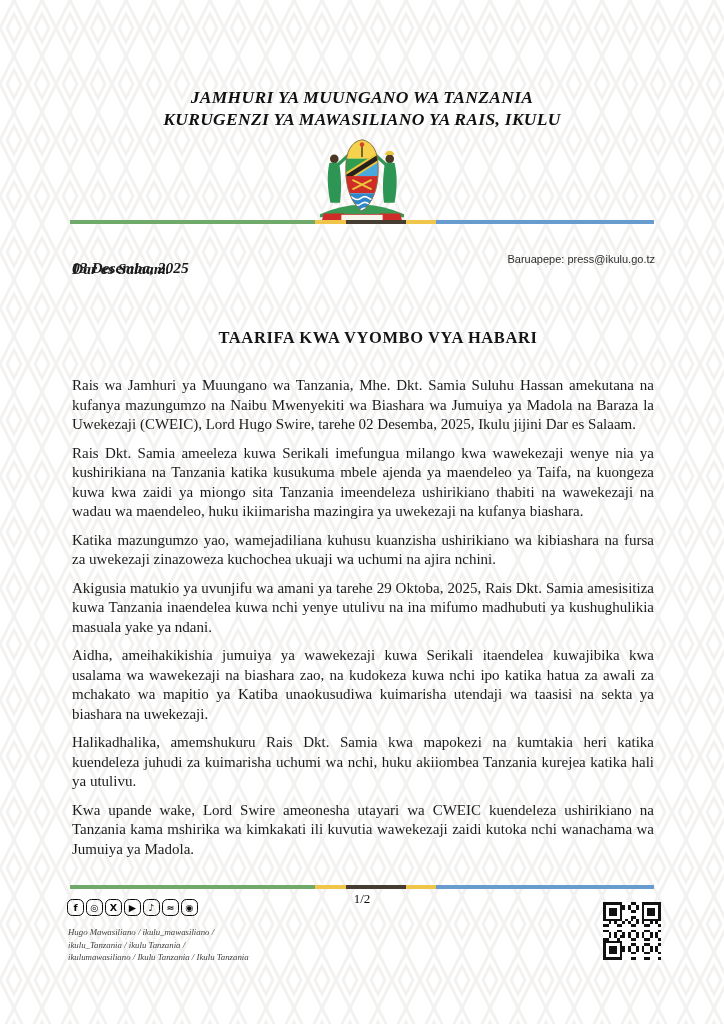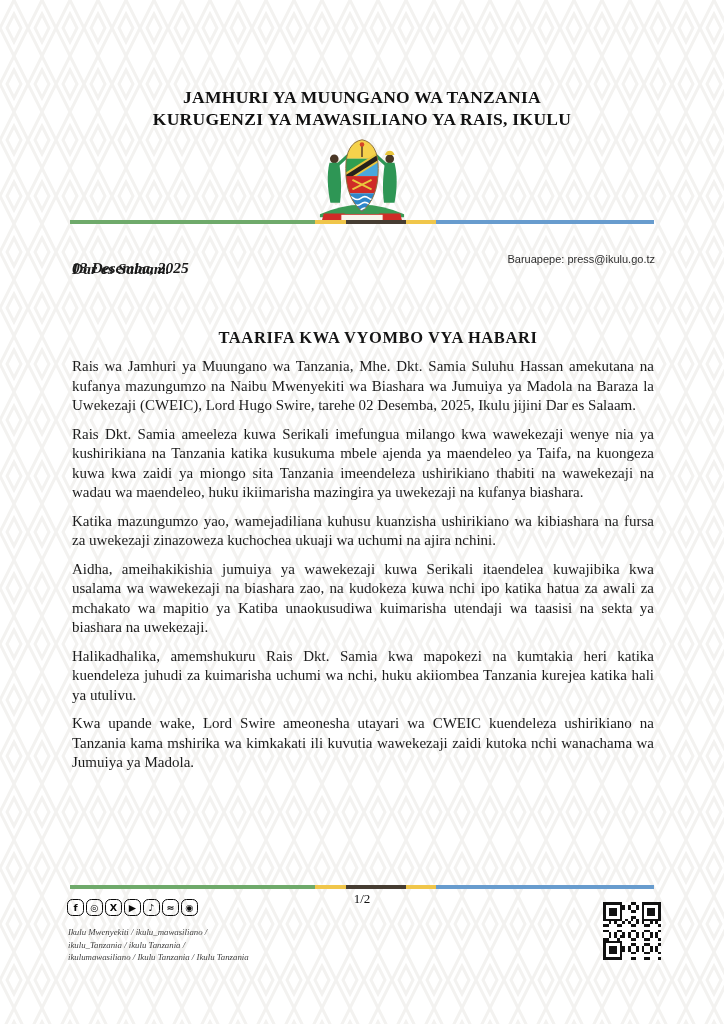--- a/index.html
+++ b/index.html
@@ -4,21 +4,21 @@
 <style>
   html,body { margin:0; padding:0; background:#e8e8e8; }
   .page {
     position:relative; width:724px; height:1024px; margin:0 auto;
     background:#ffffff; overflow:hidden;
     font-family:"Liberation Serif", serif; color:#1b1b1b;
   }
   .bg-pattern { position:absolute; left:0; top:0; width:724px; height:1024px; z-index:0; }
 
   .org-line { position:absolute; left:0; right:0; z-index:1; text-align:center;
-    font-weight:bold; font-size:17.5px; letter-spacing:0.3px; color:#111; }
+    font-weight:bold; font-size:17.5px; letter-spacing:0.3px; color:#111;font-style:italic; }
   .org-line.l1 { top:87px; }
   .org-line.l2 { top:109px; }
 
   .emblem { position:absolute; top:134px; left:50%; transform:translateX(-50%); z-index:1; }
 
   .divider { position:absolute; left:70px; width:584px; height:4px; display:flex; z-index:1; }
   .divider.top { top:220px; }
   .divider.bottom { top:885px; }
   .seg { height:100%; }
   .seg.g  { width:42.0%; }
@@ -30,21 +30,21 @@
   .dateline-place, .dateline-date { position:absolute; left:72px; z-index:1;
     font-weight:bold; font-style:italic; font-size:15.5px; }
   .dateline-place { top:260px; }
   .dateline-date  { top:259px;font-family:Liberation Serif, serif; }
   .email { position:absolute; top:253px; right:69px; z-index:1;
     font-family:"Liberation Sans", sans-serif; font-size:11px; color:#2e2e2e; }
 
   .doc-title { position:absolute; top:328px; left:0; right:0; z-index:1; text-align:center;
     font-weight:bold; font-size:16.5px; letter-spacing:0.6px; color:#151515;padding-left:32px; }
 
-  .body-text { position:absolute; top:357px; left:72px; width:582px; z-index:1;
+  .body-text { position:absolute; top:376px; left:72px; width:582px; z-index:1;
     font-size:15px; line-height:19.5px; text-align:justify; color:#1c1c1c; }
   .body-text p { margin:0 0 9px 0; }
 
   .page-number { position:absolute; top:891px; left:0; right:0; z-index:1;
     text-align:center; font-size:13px; color:#111; }
 
   .social-row { position:absolute; top:899px; left:67px; z-index:1; display:flex; gap:2px; }
   .sicon { width:15px; height:15px; border:1.8px solid #0a0a0a; border-radius:5.5px;
     display:flex; align-items:center; justify-content:center;
     font-family:"DejaVu Sans", sans-serif; font-size:9.5px; font-weight:bold;
@@ -132,20 +132,21 @@
   <div class="dateline-place">Dar es Salaam.</div>
   <div class="dateline-date">03 Desemba, 2025</div>
   <div class="email">Baruapepe: press@ikulu.go.tz</div>
 
   <div class="doc-title">TAARIFA KWA VYOMBO VYA HABARI</div>
 
   <div class="body-text">
     <p>Rais wa Jamhuri ya Muungano wa Tanzania, Mhe. Dkt. Samia Suluhu Hassan amekutana na kufanya mazungumzo na Naibu Mwenyekiti wa Biashara wa Jumuiya ya Madola na Baraza la Uwekezaji (CWEIC), Lord Hugo Swire, tarehe 02 Desemba, 2025, Ikulu jijini Dar es Salaam.</p>
     <p>Rais Dkt. Samia ameeleza kuwa Serikali imefungua milango kwa wawekezaji wenye nia ya kushirikiana na Tanzania katika kusukuma mbele ajenda ya maendeleo ya Taifa, na kuongeza kuwa kwa zaidi ya miongo sita Tanzania imeendeleza ushirikiano thabiti na wawekezaji na wadau wa maendeleo, huku ikiimarisha mazingira ya uwekezaji na kufanya biashara.</p>
     <p>Katika mazungumzo yao, wamejadiliana kuhusu kuanzisha ushirikiano wa kibiashara na fursa za uwekezaji zinazoweza kuchochea ukuaji wa uchumi na ajira nchini.</p>
+    <p>Akigusia matukio ya uvunjifu wa amani ya tarehe 29 Oktoba, 2025, Rais Dkt. Samia amesisitiza kuwa Tanzania inaendelea kuwa nchi yenye utulivu na ina mifumo madhubuti ya kushughulikia masuala yake ya ndani.</p>
     <p>Aidha, ameihakikishia jumuiya ya wawekezaji kuwa Serikali itaendelea kuwajibika kwa usalama wa wawekezaji na biashara zao, na kudokeza kuwa nchi ipo katika hatua za awali za mchakato wa mapitio ya Katiba unaokusudiwa kuimarisha utendaji wa taasisi na sekta ya biashara na uwekezaji.</p>
     <p>Halikadhalika, amemshukuru Rais Dkt. Samia kwa mapokezi na kumtakia heri katika kuendeleza juhudi za kuimarisha uchumi wa nchi, huku akiiombea Tanzania kurejea katika hali ya utulivu.</p>
     <p>Kwa upande wake, Lord Swire ameonesha utayari wa CWEIC kuendeleza ushirikiano na Tanzania kama mshirika wa kimkakati ili kuvutia wawekezaji zaidi kutoka nchi wanachama wa Jumuiya ya Madola.</p>
   </div>
 
   <div class="divider bottom">
     <span class="seg g" style="background: rgb(111, 170, 107);"></span>
     <span class="seg y1" style="background: rgb(240, 198, 74);"></span>
     <span class="seg k" style="background: rgb(70, 61, 50);"></span>
     <span class="seg y2" style="background: rgb(240, 198, 74);"></span>
@@ -158,21 +159,21 @@
     <span class="sicon">f</span>
     <span class="sicon">◎</span>
     <span class="sicon">X</span>
     <span class="sicon">▶</span>
     <span class="sicon">♪</span>
     <span class="sicon">≈</span>
     <span class="sicon">◉</span>
   </div>
 
   <div class="handles">
-    <div>Ikulu Mwenyekiti / ikulu_mawasiliano /</div>
+    <div>Hugo Mawasiliano / ikulu_mawasiliano /</div>
     <div>ikulu_Tanzania / ikulu Tanzania /</div>
     <div>ikulumawasiliano / Ikulu Tanzania / Ikulu Tanzania</div>
   </div>
 
   <div class="qr">
     <svg id="qr-svg" width="58" height="58" viewBox="0 0 21 21" fill="#111" shape-rendering="crispEdges" xmlns="http://www.w3.org/2000/svg">
         <rect x="0" y="0" width="1" height="1"></rect>
         <rect x="1" y="0" width="1" height="1"></rect>
         <rect x="2" y="0" width="1" height="1"></rect>
         <rect x="3" y="0" width="1" height="1"></rect>

